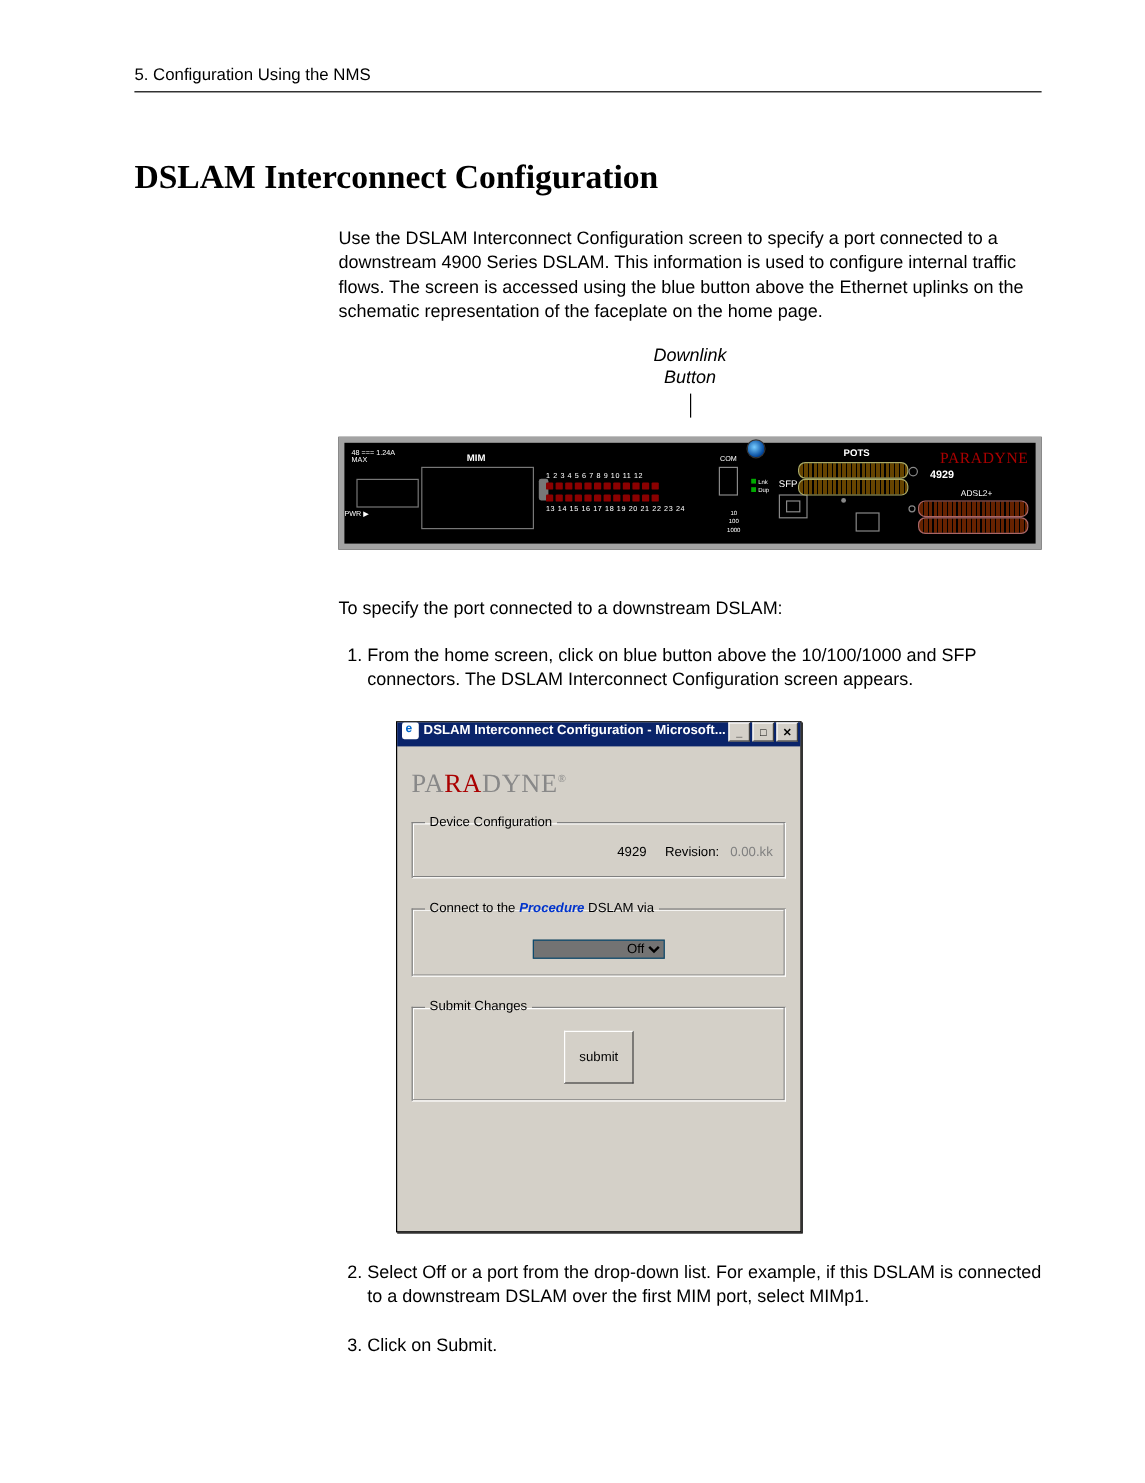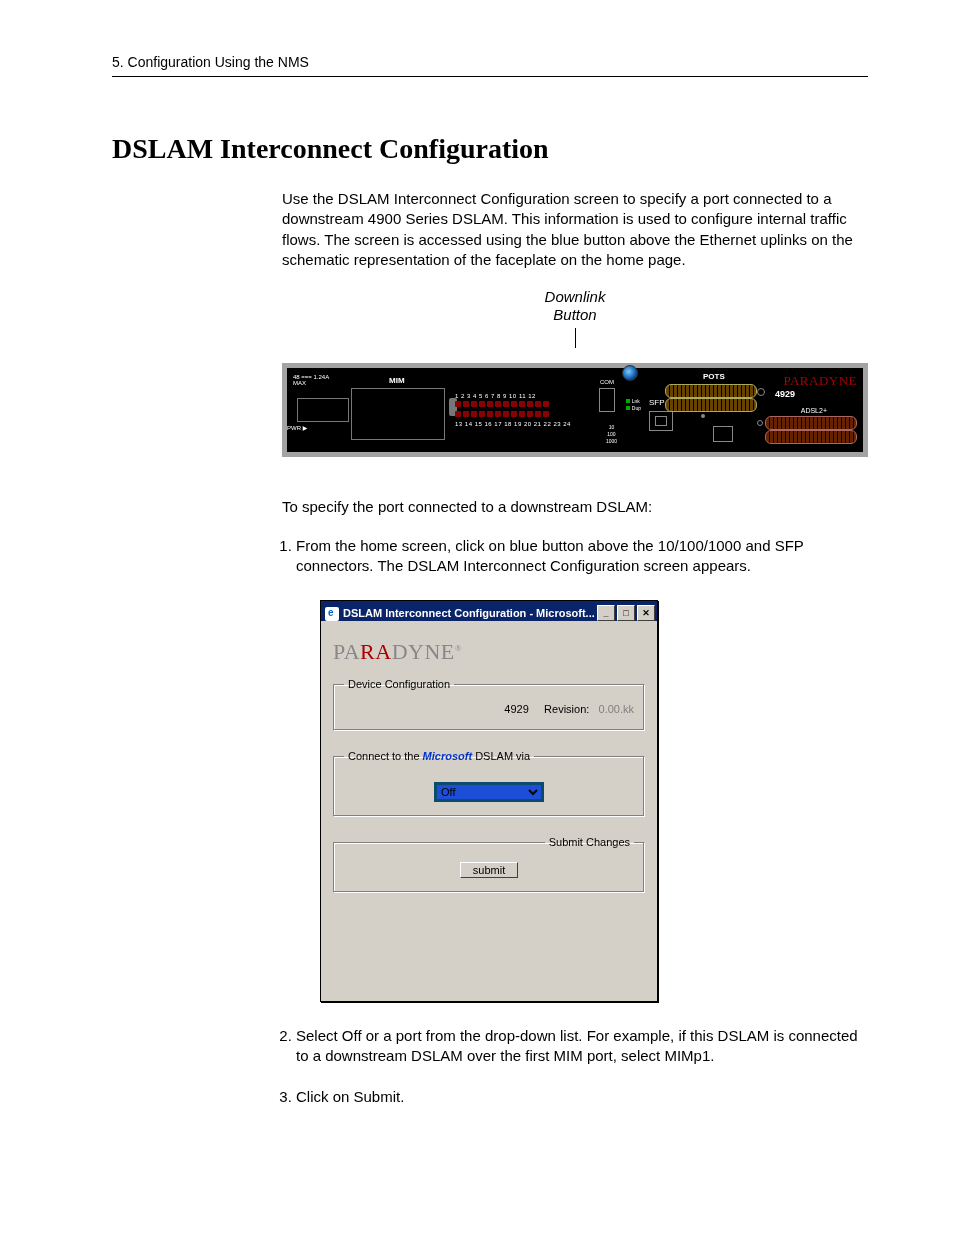--- a/index.html
+++ b/index.html
@@ -96,33 +96,33 @@
     background: radial-gradient(circle at 40% 40%, #7cf, #049 70%);
     border: 1px solid #333;
   }
 
   
   .proc-row { display: flex; align-items: center; gap: 10px; margin: 0 0 18px -16px; }
   .proc-arrow {
     width: 0; height: 0; border-top: 7px solid transparent; border-bottom: 7px solid transparent; border-left: 12px solid #000;
   }
   .proc-label { font-family: "Times New Roman", serif; font-weight: bold; font-size: 16px; }
-  ol.steps { margin: 0 0 0 14px; padding: 0; font-family: Arial, Helvetica, sans-serif; font-size: 15px; }
+  ol.steps { margin: 0 0 0 24px; padding: 0; font-family: Arial, Helvetica, sans-serif; font-size: 15px; }
   ol.steps li { margin-bottom: 20px; line-height: 1.35; }
 
   
   .win {
     width: 336px; margin: 24px 0 24px 24px;
     border: 1px solid #000; background: #d4d0c8;
     font-family: Tahoma, Arial, sans-serif; font-size: 11px;
     box-shadow: 1px 1px 0 #000;
   }
   .titlebar {
     height: 20px; background: linear-gradient(#0a246a,#0a246a);
-    color: #fff; display: flex; align-items: flex-end; padding: 0 2px 0 4px; font-weight: bold; font-size: 11px;
+    color: #fff; display: flex; align-items: flex-start; padding: 0 2px 0 4px; font-weight: bold; font-size: 11px;
   }
   .titlebar .ie-icon {
     width: 14px; height: 14px; margin-right: 4px;
     background: #fff; border-radius: 2px; position: relative; display: inline-block;
   }
   .titlebar .ie-icon::after { content: "e"; color: #06c; font-weight: bold; font-size: 10px; position: absolute; left: 3px; top: -1px; }
   .titlebar .spacer { flex: 1; }
   .win-btn { width: 16px; height: 14px; background: #d4d0c8; border: 1px solid #fff; border-right-color: #404040; border-bottom-color: #404040; margin-left: 2px; display: flex; align-items: center; justify-content: center; font-size: 9px; font-family: Arial; color:#000; font-weight: bold; }
   .win-body { padding: 10px 12px 90px 12px; }
   .brand-logo { font-family: "Times New Roman", serif; font-size: 22px; color: #888; letter-spacing: 0.5px; margin: 6px 0 10px 0; }
@@ -132,25 +132,25 @@
     border: 1px solid #808080; border-right-color: #fff; border-bottom-color: #fff;
     box-shadow: inset -1px -1px 0 #808080, inset 1px 1px 0 #fff;
     padding: 10px 10px 14px 10px; margin: 0 0 18px 0;
   }
   fieldset.grp legend { padding: 0 4px; font-size: 11px; color: #000; }
   .dev-row { text-align: right; font-size: 11px; }
   .dev-row .rev-val { color: #808080; }
   .bluelabel strong { color: #0033cc; font-style: italic; }
   .sel-wrap { text-align: center; margin-top: 8px; }
   select.sel {
-    font-family: Tahoma, Arial, sans-serif; font-size: 11px; width: 110px; background: #1d4ed8; border: 3px solid #0c4a6e;
-  }
-  .submit-legend { color: #c00; font-size: 11px; text-align: right; }
+    font-family: Tahoma, Arial, sans-serif; font-size: 11px; width: 110px; background: #737373; border: 1px solid #0c4a6e; text-align: right;
+  }
+  .submit-legend { color: #c00; font-size: 11px; }
   .btn-submit {
-    font-family: Tahoma, Arial, sans-serif; font-size: 11px; padding: 1px 12px;
+    font-family: Tahoma, Arial, sans-serif; font-size: 11px; padding: 15px 12px;
     background: #d4d0c8; border: 1px solid #fff; border-right-color: #404040; border-bottom-color: #404040;
     display: block; margin: 2px auto 0 auto;
   }
 </style>
 </head>
 <body>
 
 <div class="page">
 
   <div class="header-row">
@@ -277,21 +277,21 @@
                 <span>4929</span>
                 &nbsp;&nbsp;&nbsp;
                 <span>Revision:</span>
                 &nbsp;
                 <span class="rev-val">0.00.kk</span>
               </div>
             </fieldset>
 
             <fieldset class="grp">
               <legend class="bluelabel">
-                <span>Connect to the </span><strong>Microsoft</strong><span> DSLAM via</span>
+                <span>Connect to the </span><strong>Procedure</strong><span> DSLAM via</span>
               </legend>
               <div class="sel-wrap">
                 <select class="sel">
                   <option>Off</option>
                 </select>
               </div>
             </fieldset>
 
             <fieldset class="grp">
               <legend class="submit-legend">Submit Changes</legend>

